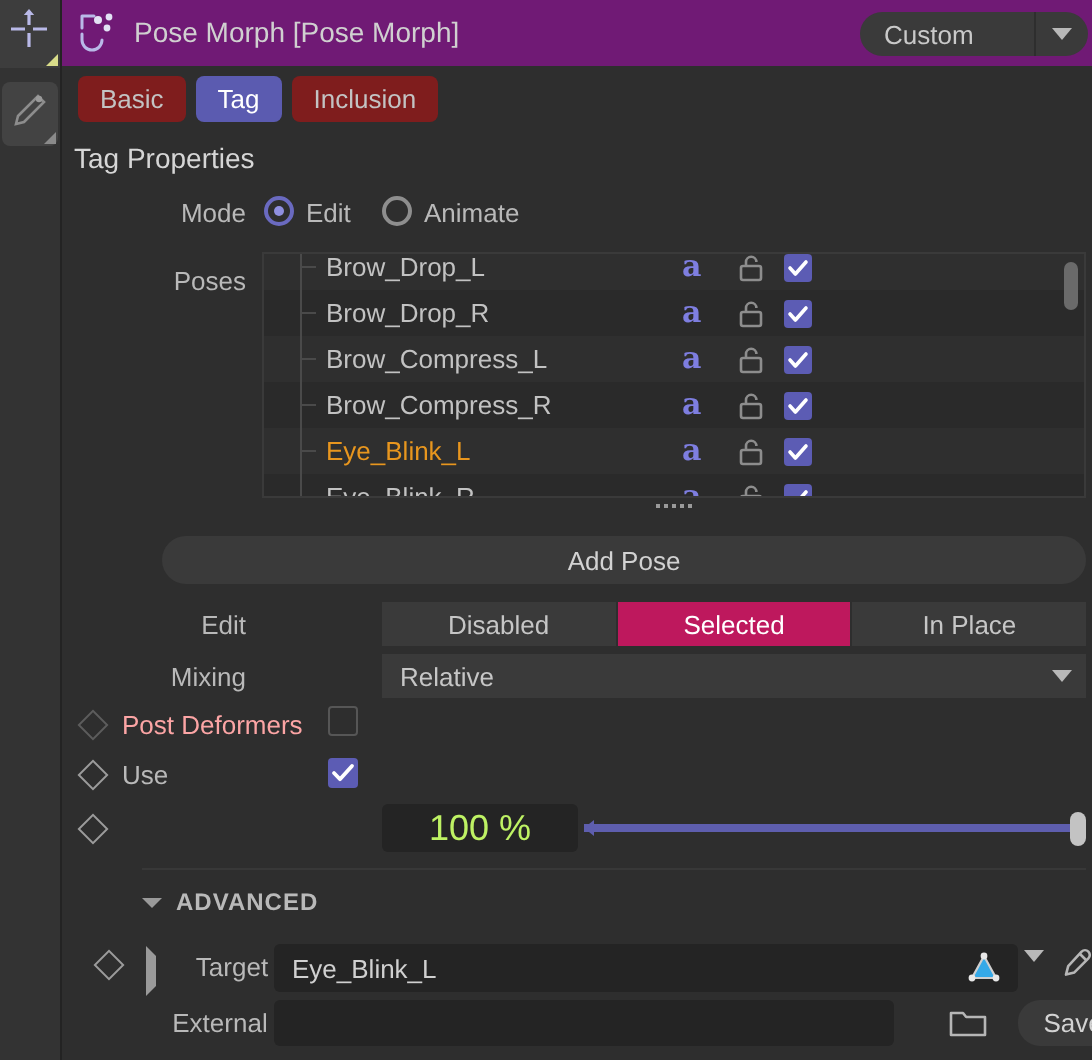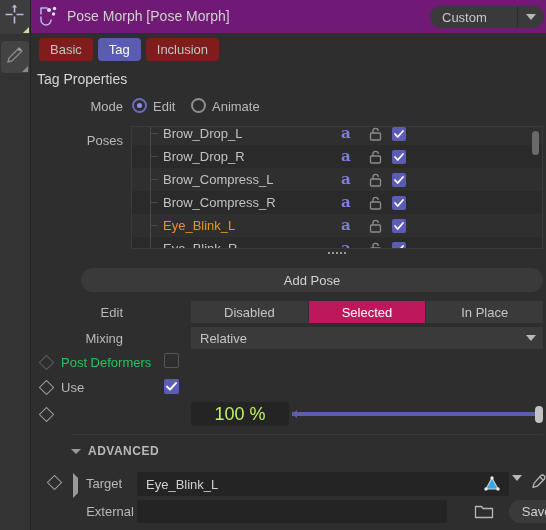--- a/index.html
+++ b/index.html
@@ -78,21 +78,21 @@
 
   
   .sec-title{
     position:absolute;left:6px;top:71px;font-size:14px;color:#d6d6d6;
   }
 
   
   .lbl{
     position:absolute;font-size:13px;color:#b9b9b9;text-align:right;
   }
-  .lbl.dim{color:#22c55e;}
+  .lbl.dim{color:#fca5a5;}
 
   
   .radio{
     position:absolute;width:15px;height:15px;border-radius:50%;
     border:2px solid #8e8e8e;box-sizing:border-box;
   }
   .radio.on{border-color:#6a6ac0;}
   .radio.on:after{
     content:"";position:absolute;left:3px;top:3px;width:5px;height:5px;
     border-radius:50%;background:#8f8fe0;
@@ -446,21 +446,21 @@
     </div>
 
     <div class="sep"></div>
     <div class="adv">
       <span class="chev-d"></span>
       <span class="txt">ADVANCED</span>
     </div>
 
     <div class="diam" style="left:18px;top:477px;"></div>
     <div style="position:absolute;left:42px;top:478px;"><span class="chev-r"></span></div>
-    <div class="lbl" style="left:55px;top:476px;width:60px;text-align:left;">Target</div>
+    <div class="lbl" style="left:55px;top:476px;width:60px;text-align:center;">Target</div>
     <div class="txtfield" style="left:106px;top:472px;width:372px;height:24px;">
       <span class="tv">Eye_Blink_L</span>
     </div>
     <span style="position:absolute;left:452px;top:475px;">
       <svg width="18" height="18" viewBox="0 0 18 18">
         <path d="M9 3 L15 14 H3 z" fill="#35a9e8" stroke="#cfcfcf" stroke-width="1.1"></path>
         <circle cx="9" cy="3" r="1.7" fill="#e8e8e8"></circle>
         <circle cx="15" cy="14" r="1.7" fill="#e8e8e8"></circle>
         <circle cx="3" cy="14" r="1.7" fill="#e8e8e8"></circle>
       </svg>

